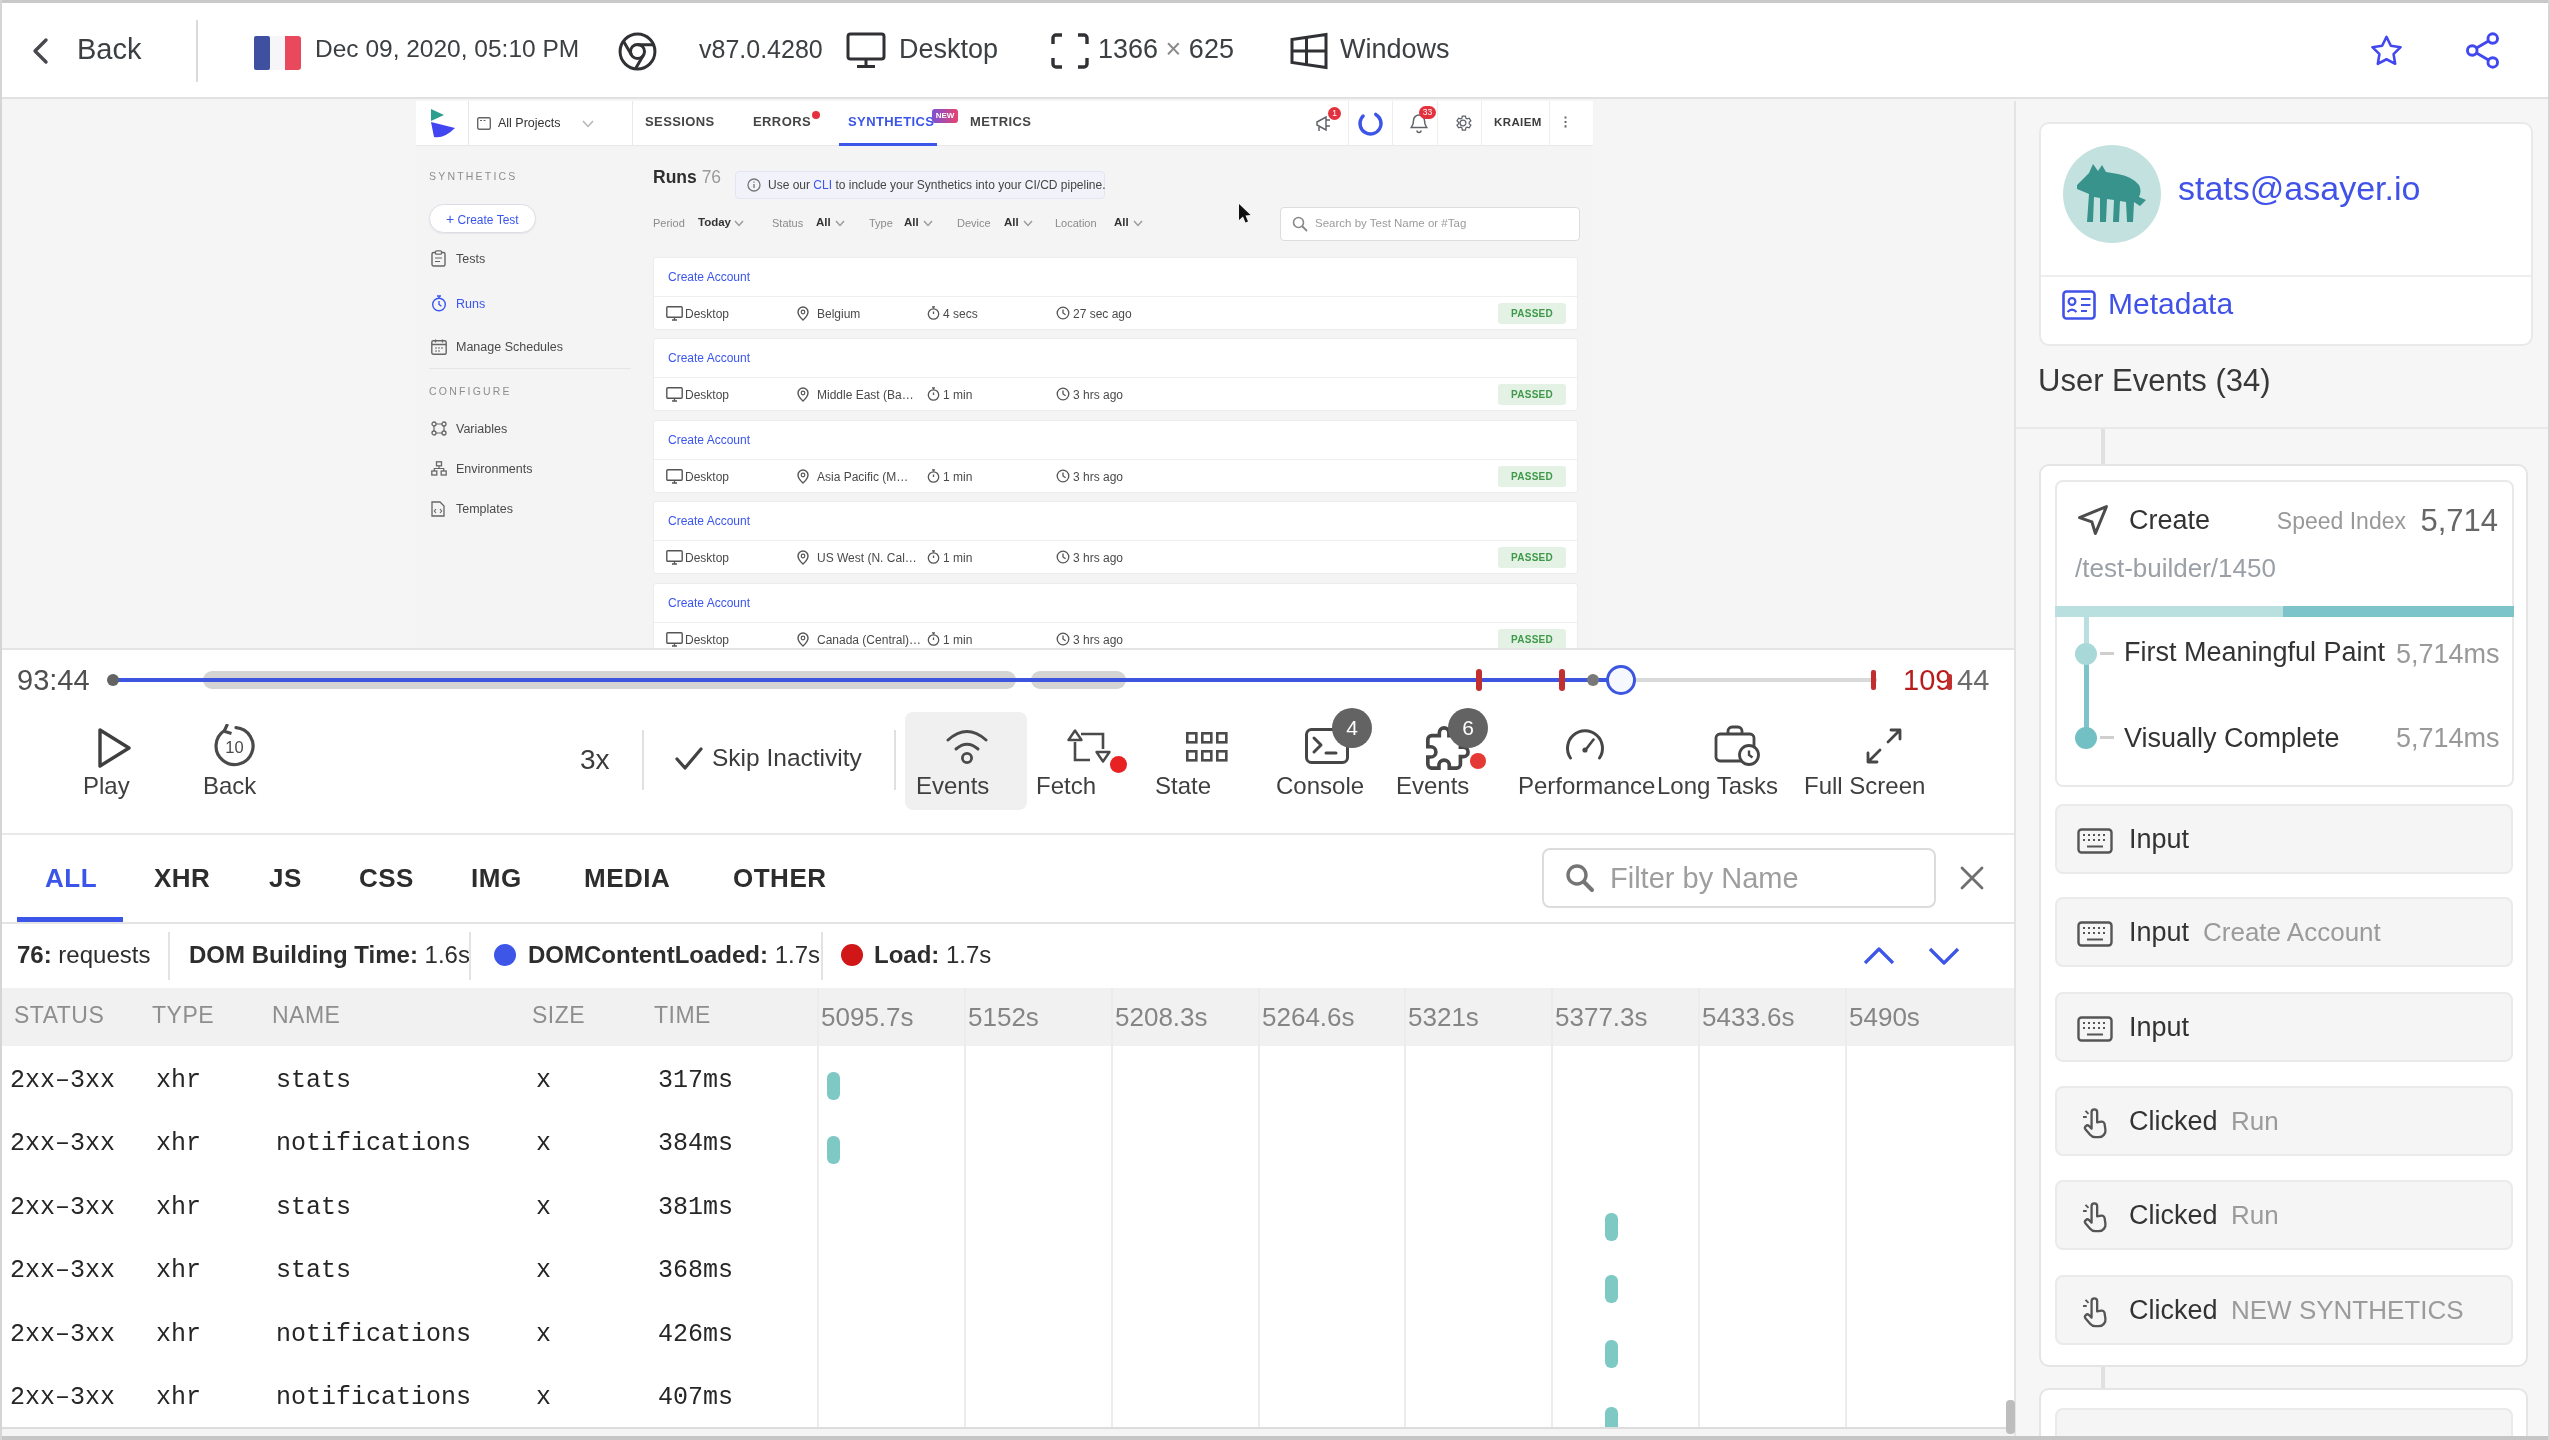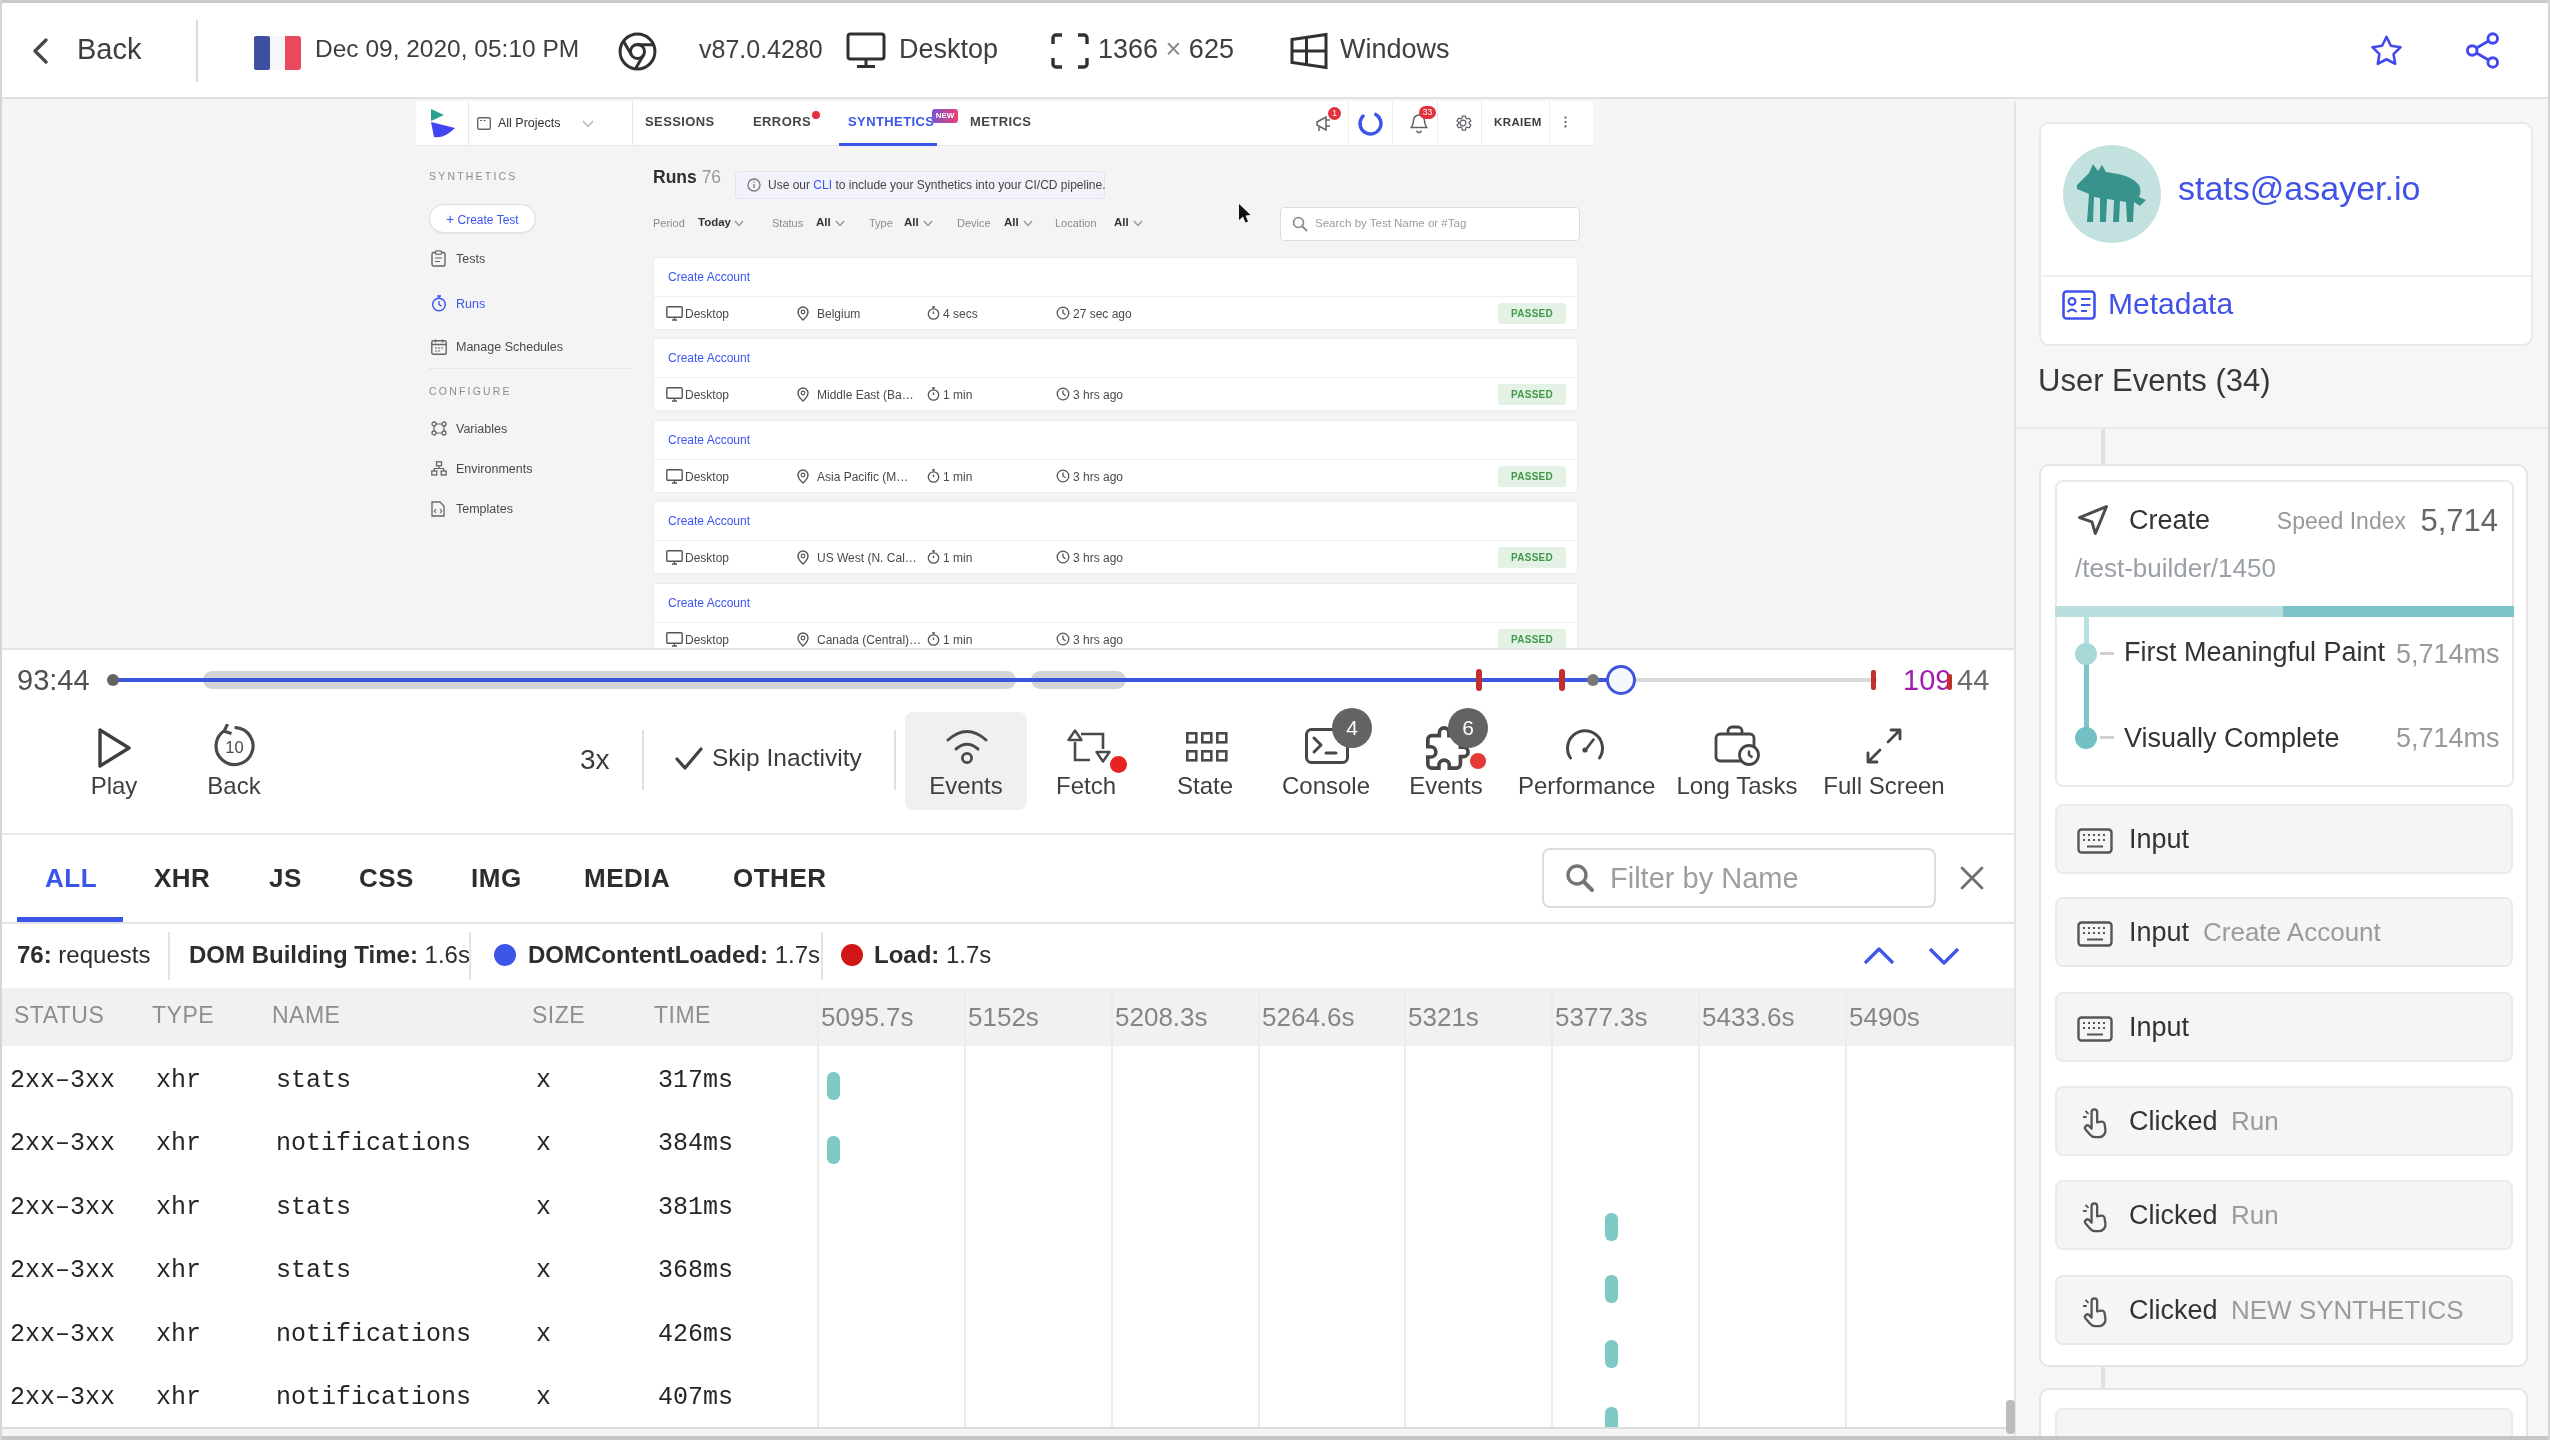--- a/index.html
+++ b/index.html
@@ -24,21 +24,21 @@
 .runcard .it { position:absolute; top:49px; font-size:12px; color:#4a4a4a; white-space:nowrap; }
 .runcard .chip { position:absolute; left:844px; top:45px; width:68px; height:21px; background:#e4f2e6; border-radius:3px; color:#3f9949; font-size:10px; font-weight:bold; text-align:center; line-height:21px; letter-spacing:0.3px; }
 .cic { position:absolute; top:48px; }
 
 #player { position:absolute; left:0; top:648px; width:2014px; height:792px; background:#fff; border-top:2px solid #e4e4e4; }
 
 #sidebar { position:absolute; left:2014px; top:101px; width:534px; height:1339px; background:#f6f6f6; border-left:2px solid #e4e4e4; }
 .evrow { position:absolute; left:39px; width:458px; height:70px; background:#f5f5f6; border:2px solid #eaeaea; border-radius:8px; }
 .evrow .lab { position:absolute; left:72px; top:50%; transform:translateY(-50%); font-size:27px; color:#333; }
 .evrow .sub { position:absolute; top:50%; transform:translateY(-50%); font-size:26px; color:#9b9b9b; white-space:nowrap; }
-.ctl { font-size:24px; color:#3f3f3f; text-align:center; }
+.ctl { font-size:24px; color:#3f3f3f; }
 .evrow svg.kb { position:absolute; left:20px; top:22px; }
 .evrow svg.hand { position:absolute; left:22px; top:18px; }
 .tab { position:absolute; top:213px; font-size:26px; font-weight:bold; color:#2d2d2d; letter-spacing:0.5px; }
 .th { position:absolute; top:352px; font-size:23px; color:#8e8e8e; letter-spacing:0.5px; }
 .th.wf { font-size:26px; color:#858585; letter-spacing:0; }
 .cl { position:absolute; top:338px; width:2px; height:442px; background:#ececec; }
 .tr { position:absolute; left:0; width:2014px; height:0; font-family:"Liberation Mono", monospace; font-size:25px; color:#262626; }
 .tr span { position:absolute; top:-16px; white-space:nowrap; }
 .bar { position:absolute; width:13px; height:28px; border-radius:6px; background:#7fc9c4; }
 </style>
@@ -437,21 +437,21 @@
         <div class="sub" style="left:174px">NEW SYNTHETICS</div>
       </div>
     <div class="a" style="left:85px;top:1266px;width:4px;height:21px;background:#e0e0e0"></div>
 
     <div class="a" style="left:23px;top:1287px;width:489px;height:160px;background:#fff;border:2px solid #e5e5e5;border-radius:10px"></div>
     <div class="a" style="left:39px;top:1307px;width:458px;height:100px;background:#f5f5f6;border:2px solid #eaeaea;border-radius:8px 8px 0 0;border-bottom:none"></div>
   </div>
   <div id="player">
 
     <div class="a" style="left:17px;top:14px;font-size:29px;color:#4f4f4f">93:44</div>
-    <div class="a" style="left:1903px;top:14px;font-size:29px;color:#a21caf">109</div>
+    <div class="a" style="left:1903px;top:14px;font-size:29px;color:#b91c1c">109</div>
     <div class="a" style="left:1957px;top:14px;font-size:29px;color:#6b6b6b">44</div>
     <div class="a" style="left:203px;top:21px;width:813px;height:18px;background:#d4d4d4;border-radius:9px"></div>
     <div class="a" style="left:1031px;top:21px;width:95px;height:18px;background:#d4d4d4;border-radius:9px"></div>
     <div class="a" style="left:112px;top:28px;width:1509px;height:4px;background:#3d56e0"></div>
     <div class="a" style="left:1621px;top:28px;width:256px;height:4px;background:#d9d9d9"></div>
     <div class="a" style="left:107px;top:24px;width:12px;height:12px;border-radius:50%;background:#636363"></div>
     <div class="a" style="left:1587px;top:24px;width:12px;height:12px;border-radius:50%;background:#787878"></div>
     <div class="a" style="left:1476px;top:19px;width:6px;height:22px;border-radius:3px;background:#c22f2f"></div>
     <div class="a" style="left:1559px;top:19px;width:6px;height:22px;border-radius:3px;background:#c22f2f"></div>
     <div class="a" style="left:1871px;top:20px;width:5px;height:20px;border-radius:2px;background:#c22f2f"></div>

